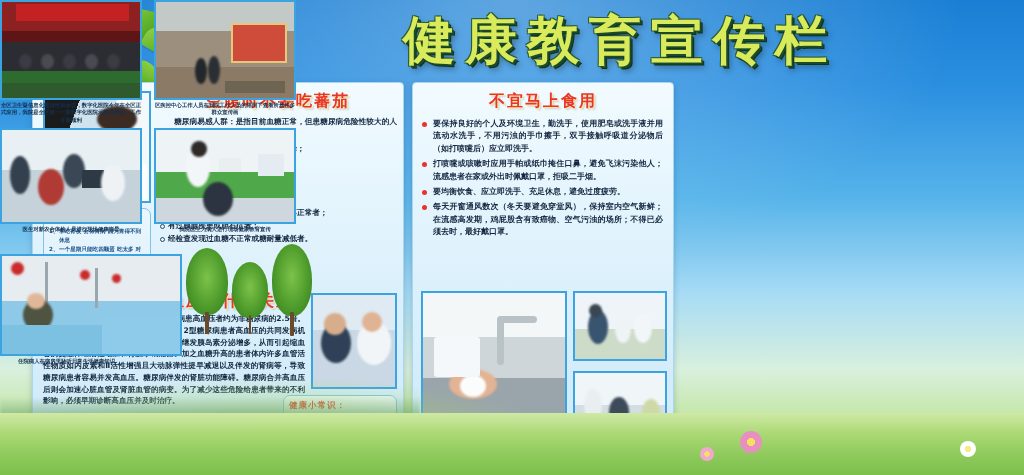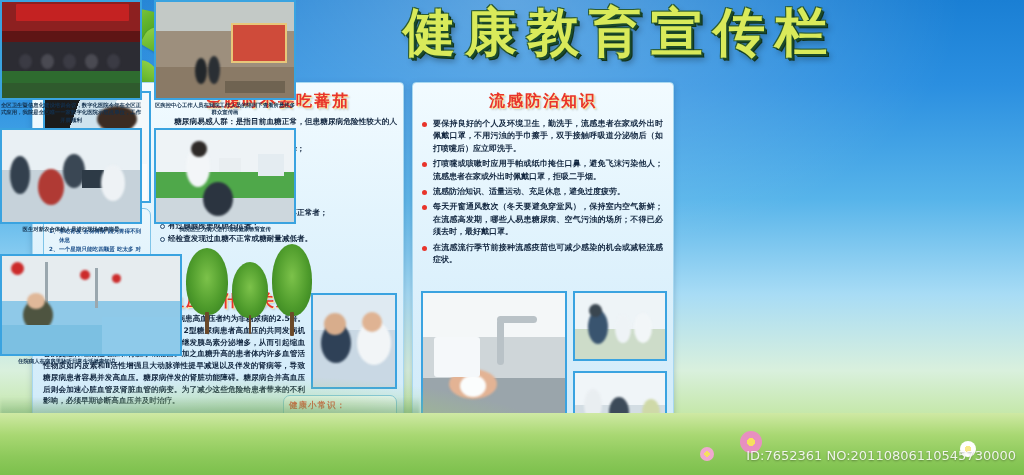--- a/index.html
+++ b/index.html
@@ -34,21 +34,21 @@
   
   .leaf-cluster { position: absolute; left: -6px; top: -10px; width: 215px; height: 120px; }
   .leaf {
     position: absolute; background: linear-gradient(135deg, #9ed94f 0%, #63b52c 55%, #3f9420 100%);
     border-radius: 62% 8% 62% 8%; box-shadow: 0 1px 2px rgba(0,0,0,.18);
   }
   .twig { position: absolute; background: #5d9a2e; border-radius: 2px; }
 
   
   .title-bar {
-    position: absolute; left: 300px; top: 0; width: 640px; height: 66px;
+    position: absolute; left: 300px; top: 8px; width: 640px; height: 66px;
     display: flex; align-items: center; justify-content: center;
   }
   .title-text {
     font-family: "DejaVu Sans", sans-serif;
     font-size: 52px; font-weight: bold; letter-spacing: 10px;
     color: #d9ea5a;
     text-shadow: 2px 2px 0 #1b4a2a, 3px 3px 0 #12331d, -1px -1px 0 #2d5c32,
                  1px -1px 0 #2d5c32, -1px 1px 0 #2d5c32, 4px 5px 6px rgba(0,0,0,.35);
     white-space: nowrap;
   }
@@ -268,28 +268,27 @@
         <li>不抽烟 拒吸二手烟</li>
         <li>每天十杯水 膀胱癌不会来</li>
         <li>减少食用 盐腌 烟熏 烧烤的食物</li>
         <li>ороб导致肝硬化 引发肝癌</li>
 
       </ol>
     </div>
   </div>
 
   <div class="panel panel-mid">
-    <div class="sec-title t-lg" style="margin-top:8px;">流感防治知识</div>
+    <div class="sec-title t-lg" style="margin-top:8px;">不宜马上食用</div>
 
     <ul class="bulletlist" style="margin:6px 10px 0 8px;">
-      <li>要保持良好的个人及环境卫生，勤洗手，流感患者在家或外出时佩戴口罩，不用污浊的手巾擦手，双手接触呼吸道分泌物后（如打喷嚏后）应立即洗手。</li>
+      <li>要保持良好的个人及环境卫生，勤洗手，使用肥皂或洗手液并用流动水洗手，不用污浊的手巾擦手，双手接触呼吸道分泌物后（如打喷嚏后）应立即洗手。</li>
       <li>打喷嚏或咳嗽时应用手帕或纸巾掩住口鼻，避免飞沫污染他人；流感患者在家或外出时佩戴口罩，拒吸二手烟。</li>
-      <li>流感防治知识、适量运动、充足休息，避免过度疲劳。</li>
-      <li>每天开窗通风数次（冬天要避免穿堂风），保持室内空气新鲜；在流感高发期，哪些人易患糖尿病、空气污浊的场所；不得已必须去时，最好戴口罩。</li>
-      <li>在流感流行季节前接种流感疫苗也可减少感染的机会或减轻流感症状。</li>
+      <li>要均衡饮食、应立即洗手、充足休息，避免过度疲劳。</li>
+      <li>每天开窗通风数次（冬天要避免穿堂风），保持室内空气新鲜；在流感高发期，鸡屁股含有致癌物、空气污浊的场所；不得已必须去时，最好戴口罩。</li>
     </ul>
 
     <div class="photo ph-wash" style="position:absolute; left:8px; top:208px; width:146px; height:150px;">
       <div class="bar" style="left:52%; top:18%; width:7px; height:46px; background:#b9c2c7; border-radius:4px;"></div>
       <div class="bar" style="left:52%; top:16%; width:40px; height:7px; background:#b9c2c7; border-radius:4px;"></div>
       <div class="blob" style="left:18%; top:52%; width:48px; height:30px; background:#e3b394;"></div>
       <div class="blob" style="left:26%; top:56%; width:26px; height:22px; background:#fbfdfd;"></div>
       <div class="bar" style="left:8%; top:30%; width:46px; height:40px; background:#f5f8fa; border-radius:3px;"></div>
     </div>
 
@@ -385,15 +384,14 @@
   </div>
 
   <div class="grass-hill"></div>
   <div class="treeline"></div>
   <div class="grass"></div>
 
   <div class="flower" style="left:740px; bottom:22px; width:22px; height:22px; background:radial-gradient(circle, #f6e05e 0 26%, #e78fc0 27% 100%);"></div>
   <div class="flower" style="left:700px; bottom:14px; width:14px; height:14px; background:radial-gradient(circle, #f6e05e 0 28%, #f0a8cf 29% 100%);"></div>
   <div class="flower" style="left:960px; bottom:18px; width:16px; height:16px; background:radial-gradient(circle, #f8e98a 0 30%, #ffffff 31% 100%);"></div>
 
-  <div class="wm-right">ID:7652361 NO:20110806110545730000</div>
 
 </div>
 
 </body></html>

